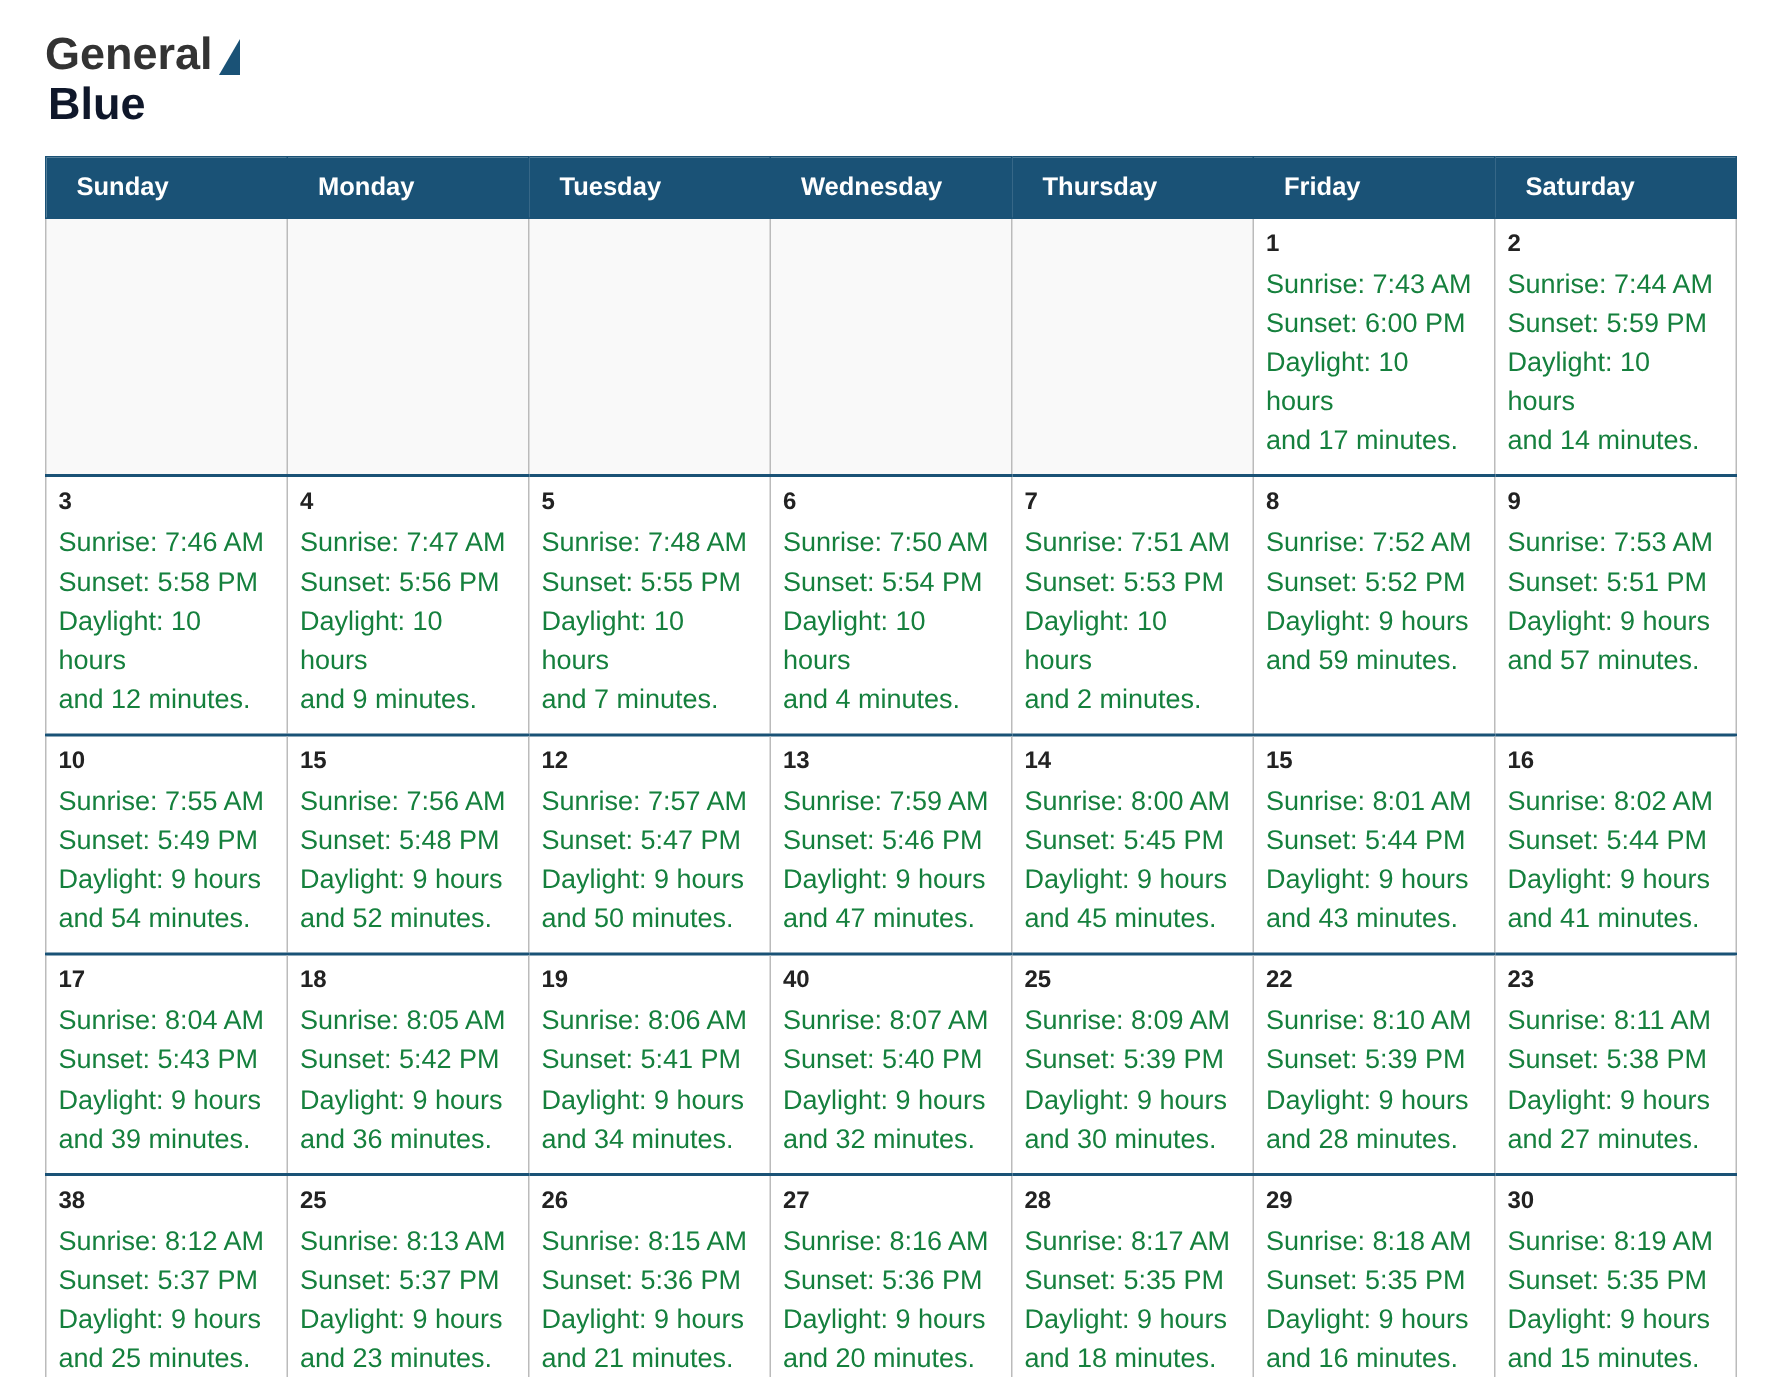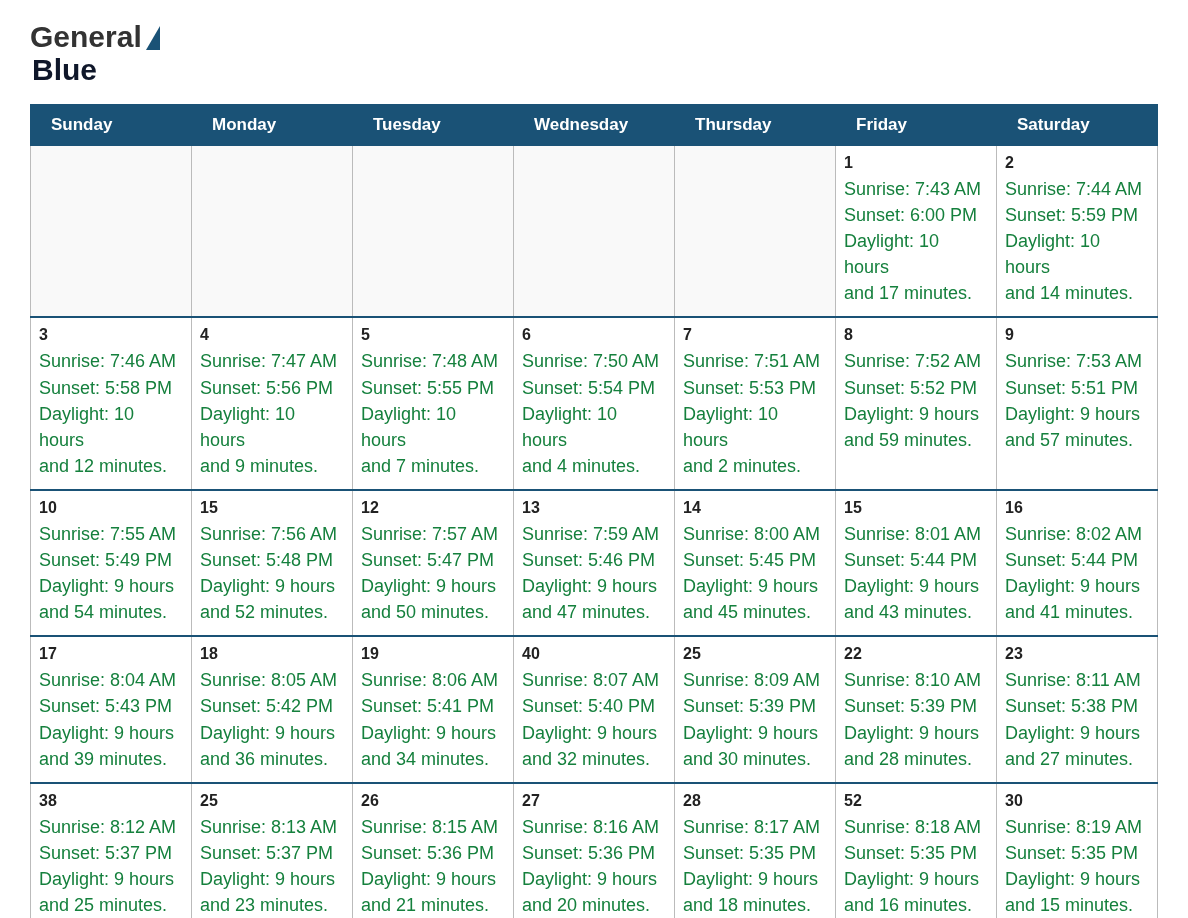--- a/index.html
+++ b/index.html
@@ -253,21 +253,21 @@
         </td>
         <td>
           <span class="day-number">27</span>
           <div class="day-info">Sunrise: 8:16 AM<br>Sunset: 5:36 PM<br>Daylight: 9 hours<br>and 20 minutes.</div>
         </td>
         <td>
           <span class="day-number">28</span>
           <div class="day-info">Sunrise: 8:17 AM<br>Sunset: 5:35 PM<br>Daylight: 9 hours<br>and 18 minutes.</div>
         </td>
         <td>
-          <span class="day-number">52</span>
+          <span class="day-number">29</span>
           <div class="day-info">Sunrise: 8:18 AM<br>Sunset: 5:35 PM<br>Daylight: 9 hours<br>and 16 minutes.</div>
         </td>
         <td>
           <span class="day-number">30</span>
           <div class="day-info">Sunrise: 8:19 AM<br>Sunset: 5:35 PM<br>Daylight: 9 hours<br>and 15 minutes.</div>
         </td>
       </tr>
     </tbody>
 </table>
 

